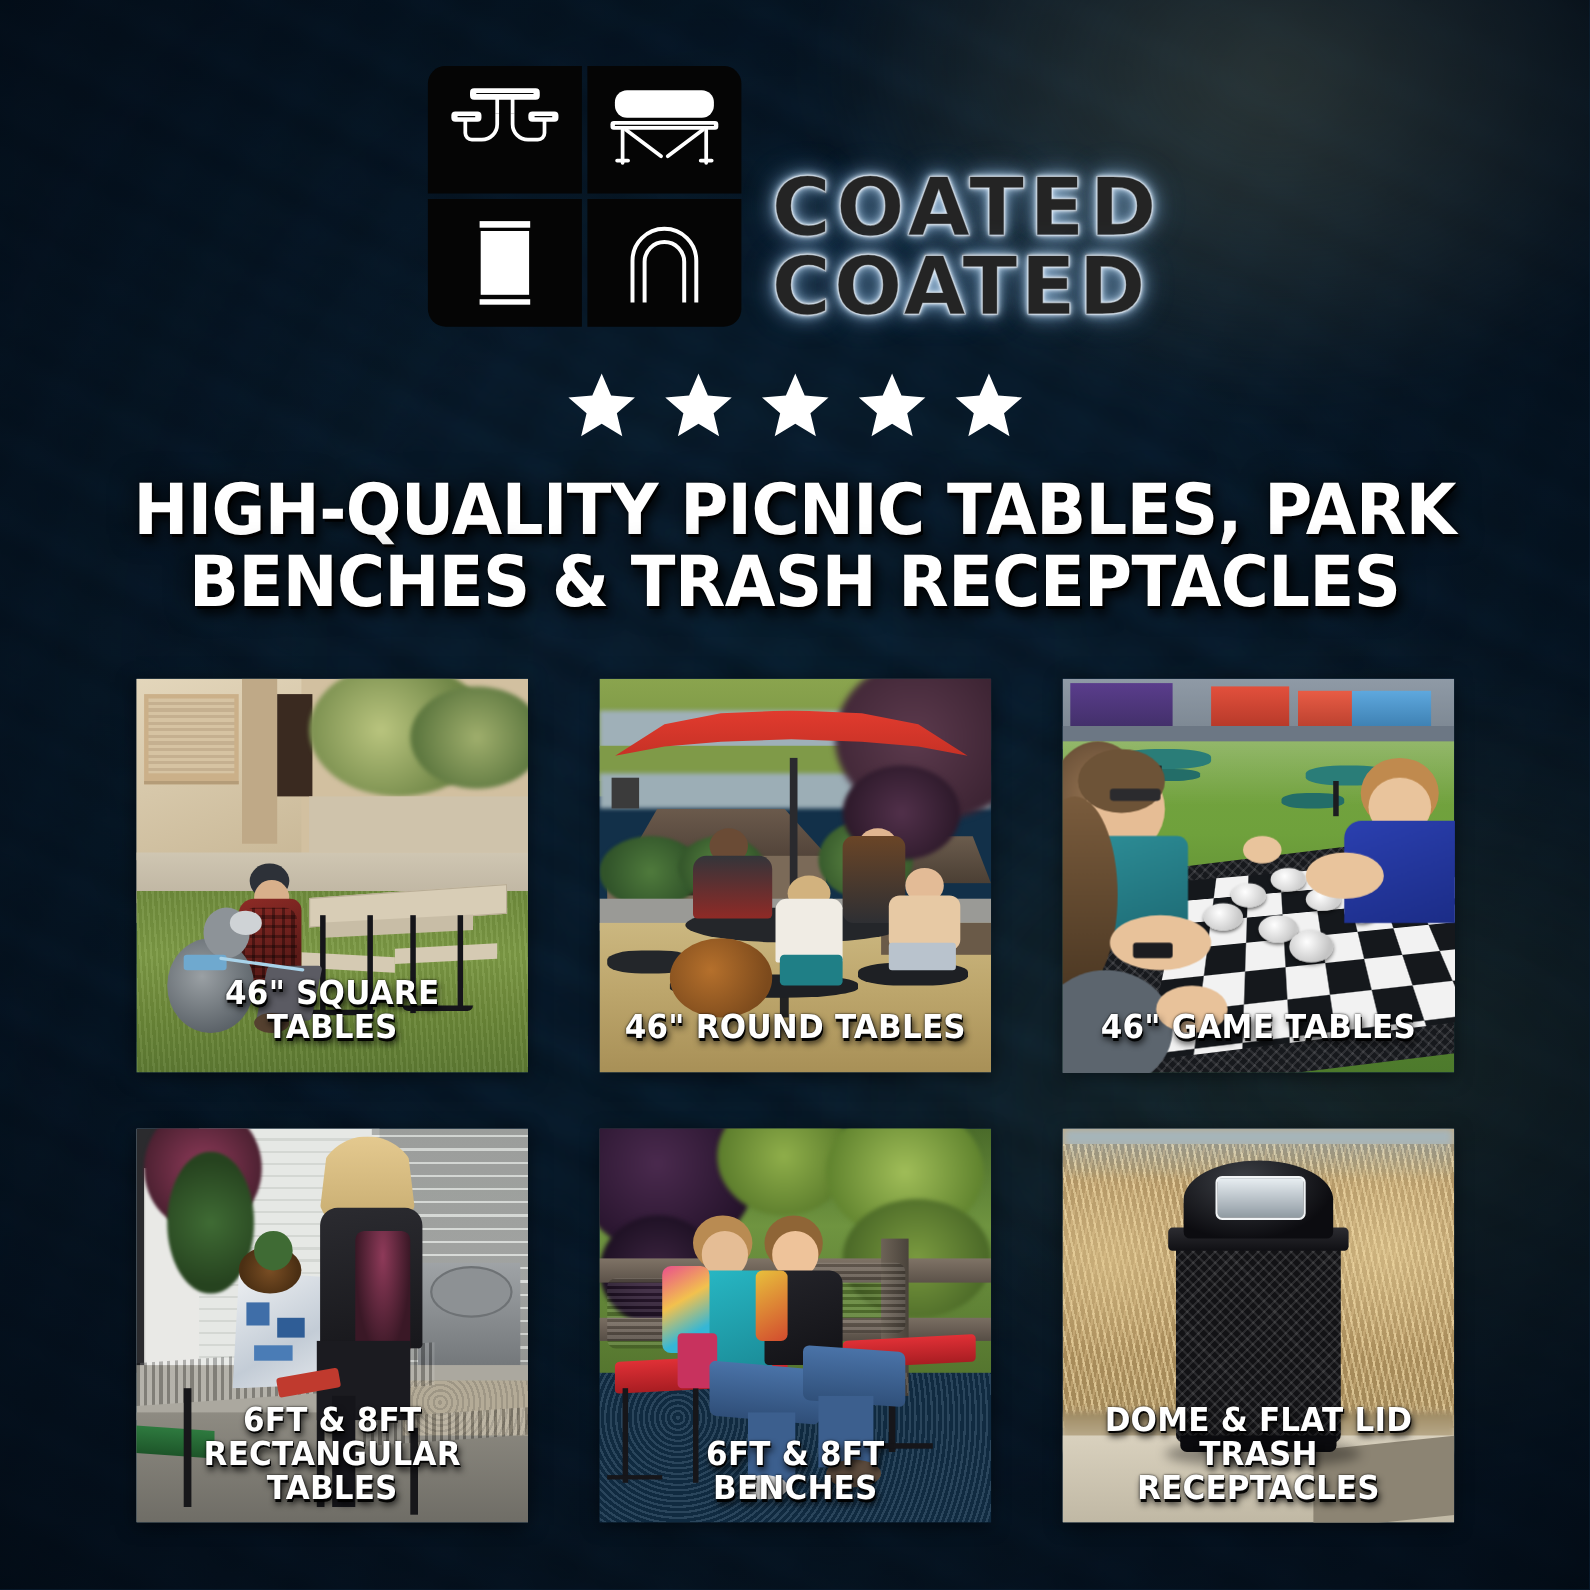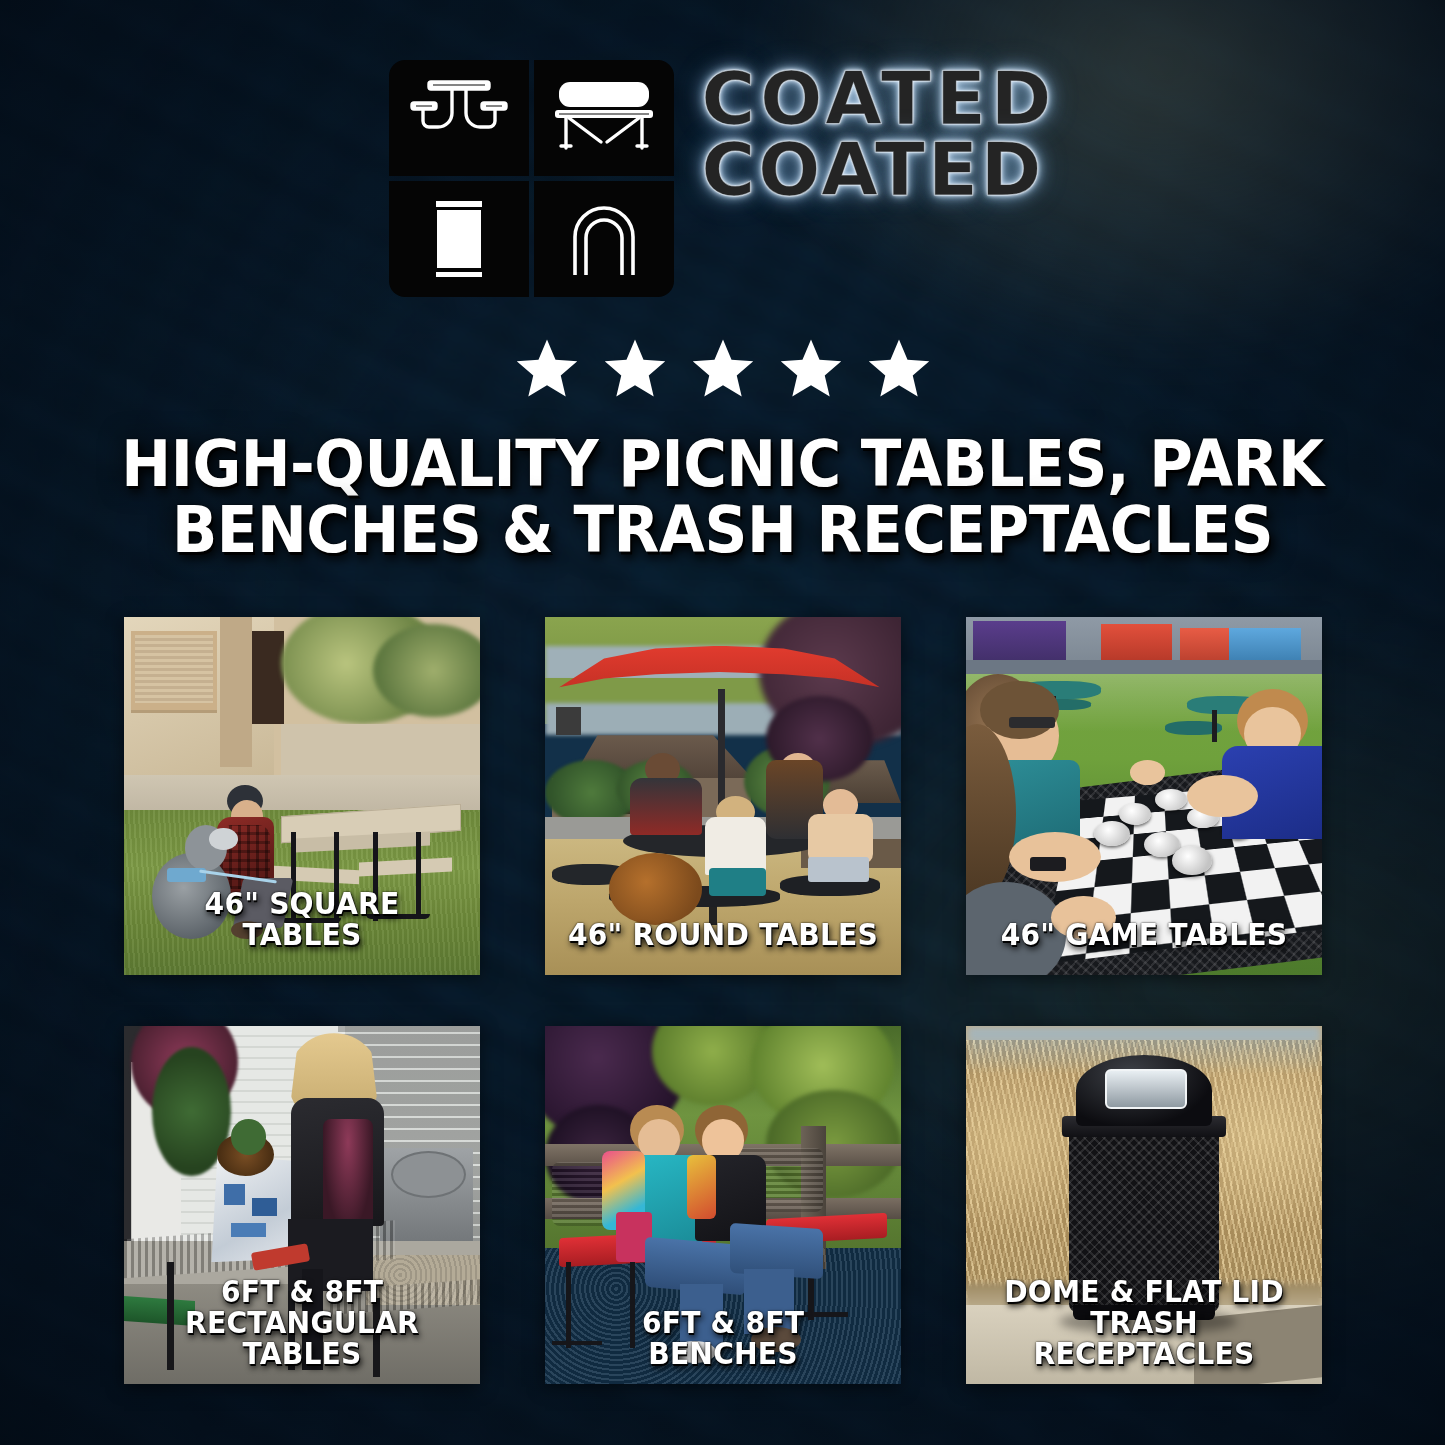--- a/index.html
+++ b/index.html
@@ -41,21 +41,21 @@
       radial-gradient(ellipse 900px 620px at 84% 66%, rgba(54,68,48,.40), rgba(20,40,40,0) 62%),
       radial-gradient(circle at 50% 42%, rgba(4,14,26,.30), rgba(4,14,26,.66) 78%);
     filter:blur(26px);
   }
   .bg-vignette{
     position:absolute;inset:0;
     background:radial-gradient(ellipse 1100px 1100px at 50% 48%, rgba(0,0,0,0) 40%, rgba(2,10,20,.55) 86%, rgba(1,7,14,.78) 100%);
   }
 
   
-  .logo-row{position:absolute;left:0;right:0;top:60px;display:flex;justify-content:center;align-items:flex-start;gap:28px;}
+  .logo-row{position:absolute;left:0;right:0;top:60px;display:flex;justify-content:center;align-items:flex-end;gap:28px;}
   .logo-mark{width:285px;height:237px;position:relative;flex:0 0 auto;}
   .logo-grid{position:absolute;inset:0;display:grid;grid-template-columns:1fr 1fr;grid-template-rows:1fr 1fr;gap:5px;}
   .logo-cell{background:#050505;display:flex;align-items:center;justify-content:center;}
   .logo-cell.tl{border-radius:16px 0 0 0;}
   .logo-cell.tr{border-radius:0 16px 0 0;}
   .logo-cell.bl{border-radius:0 0 0 16px;}
   .logo-cell.br{border-radius:0 0 16px 0;}
   .logo-cell svg{display:block;}
 
   .logo-words{display:flex;flex-direction:column;justify-content:center;padding-top:4px;}

